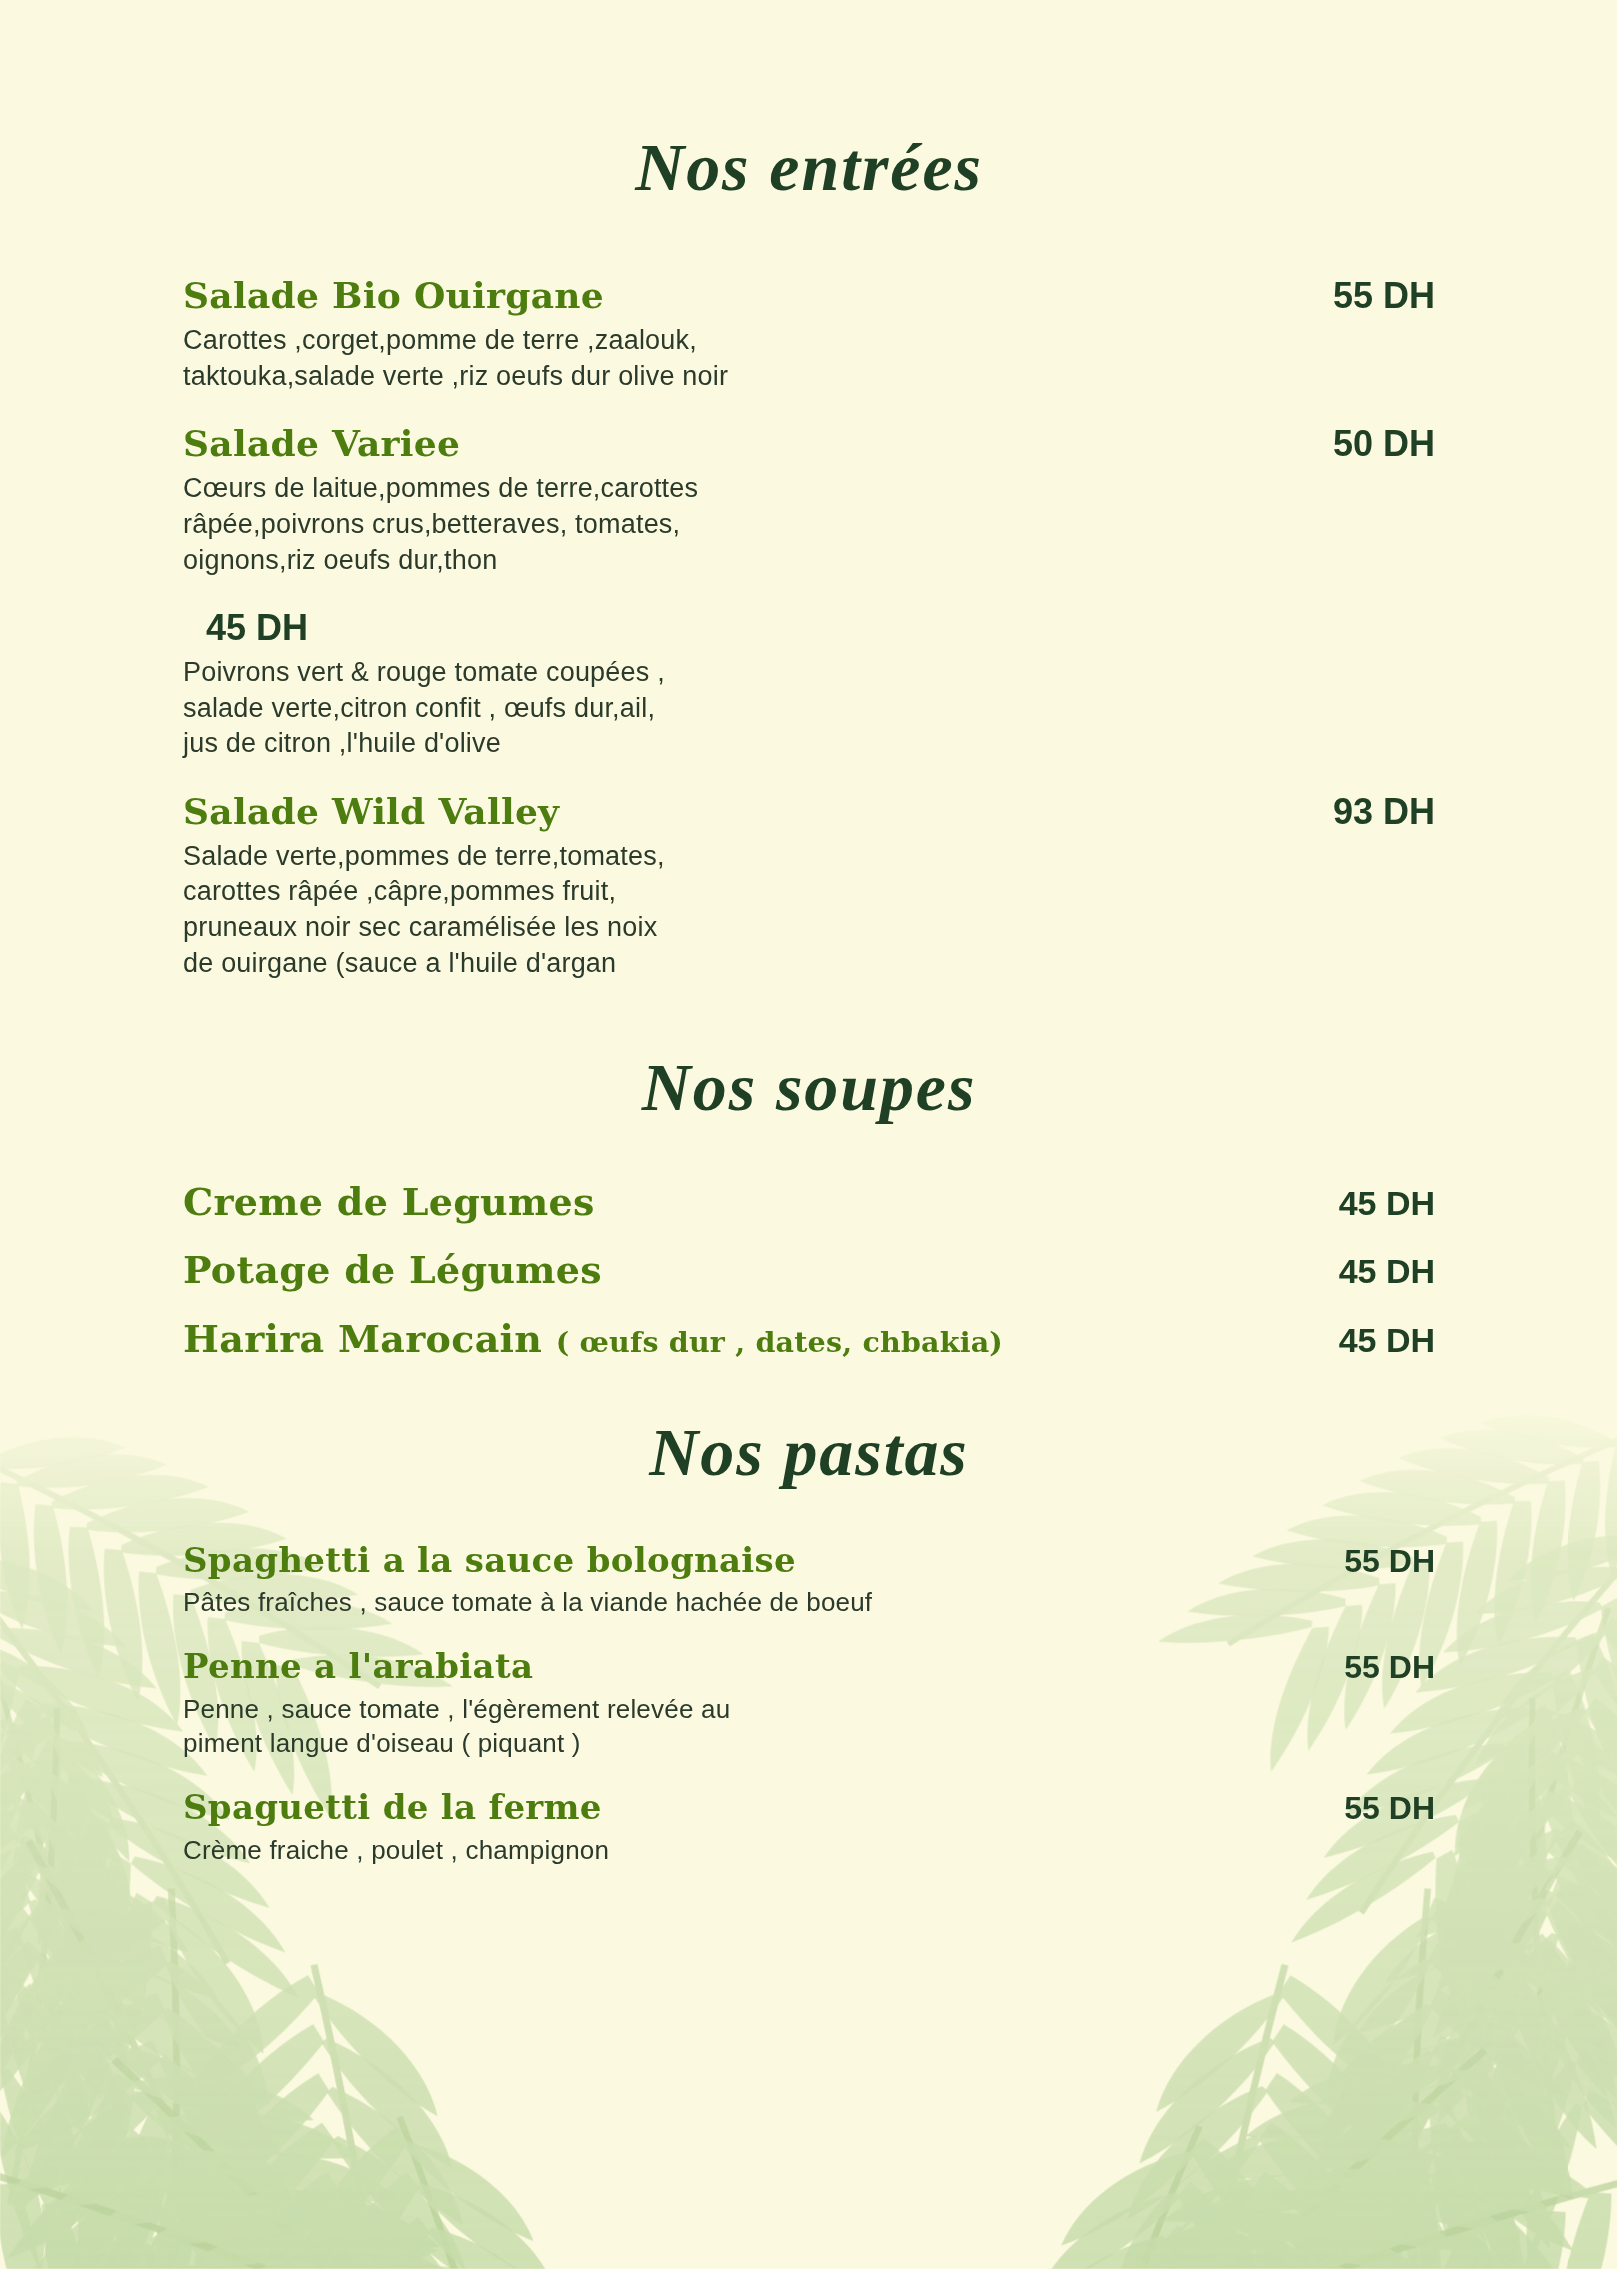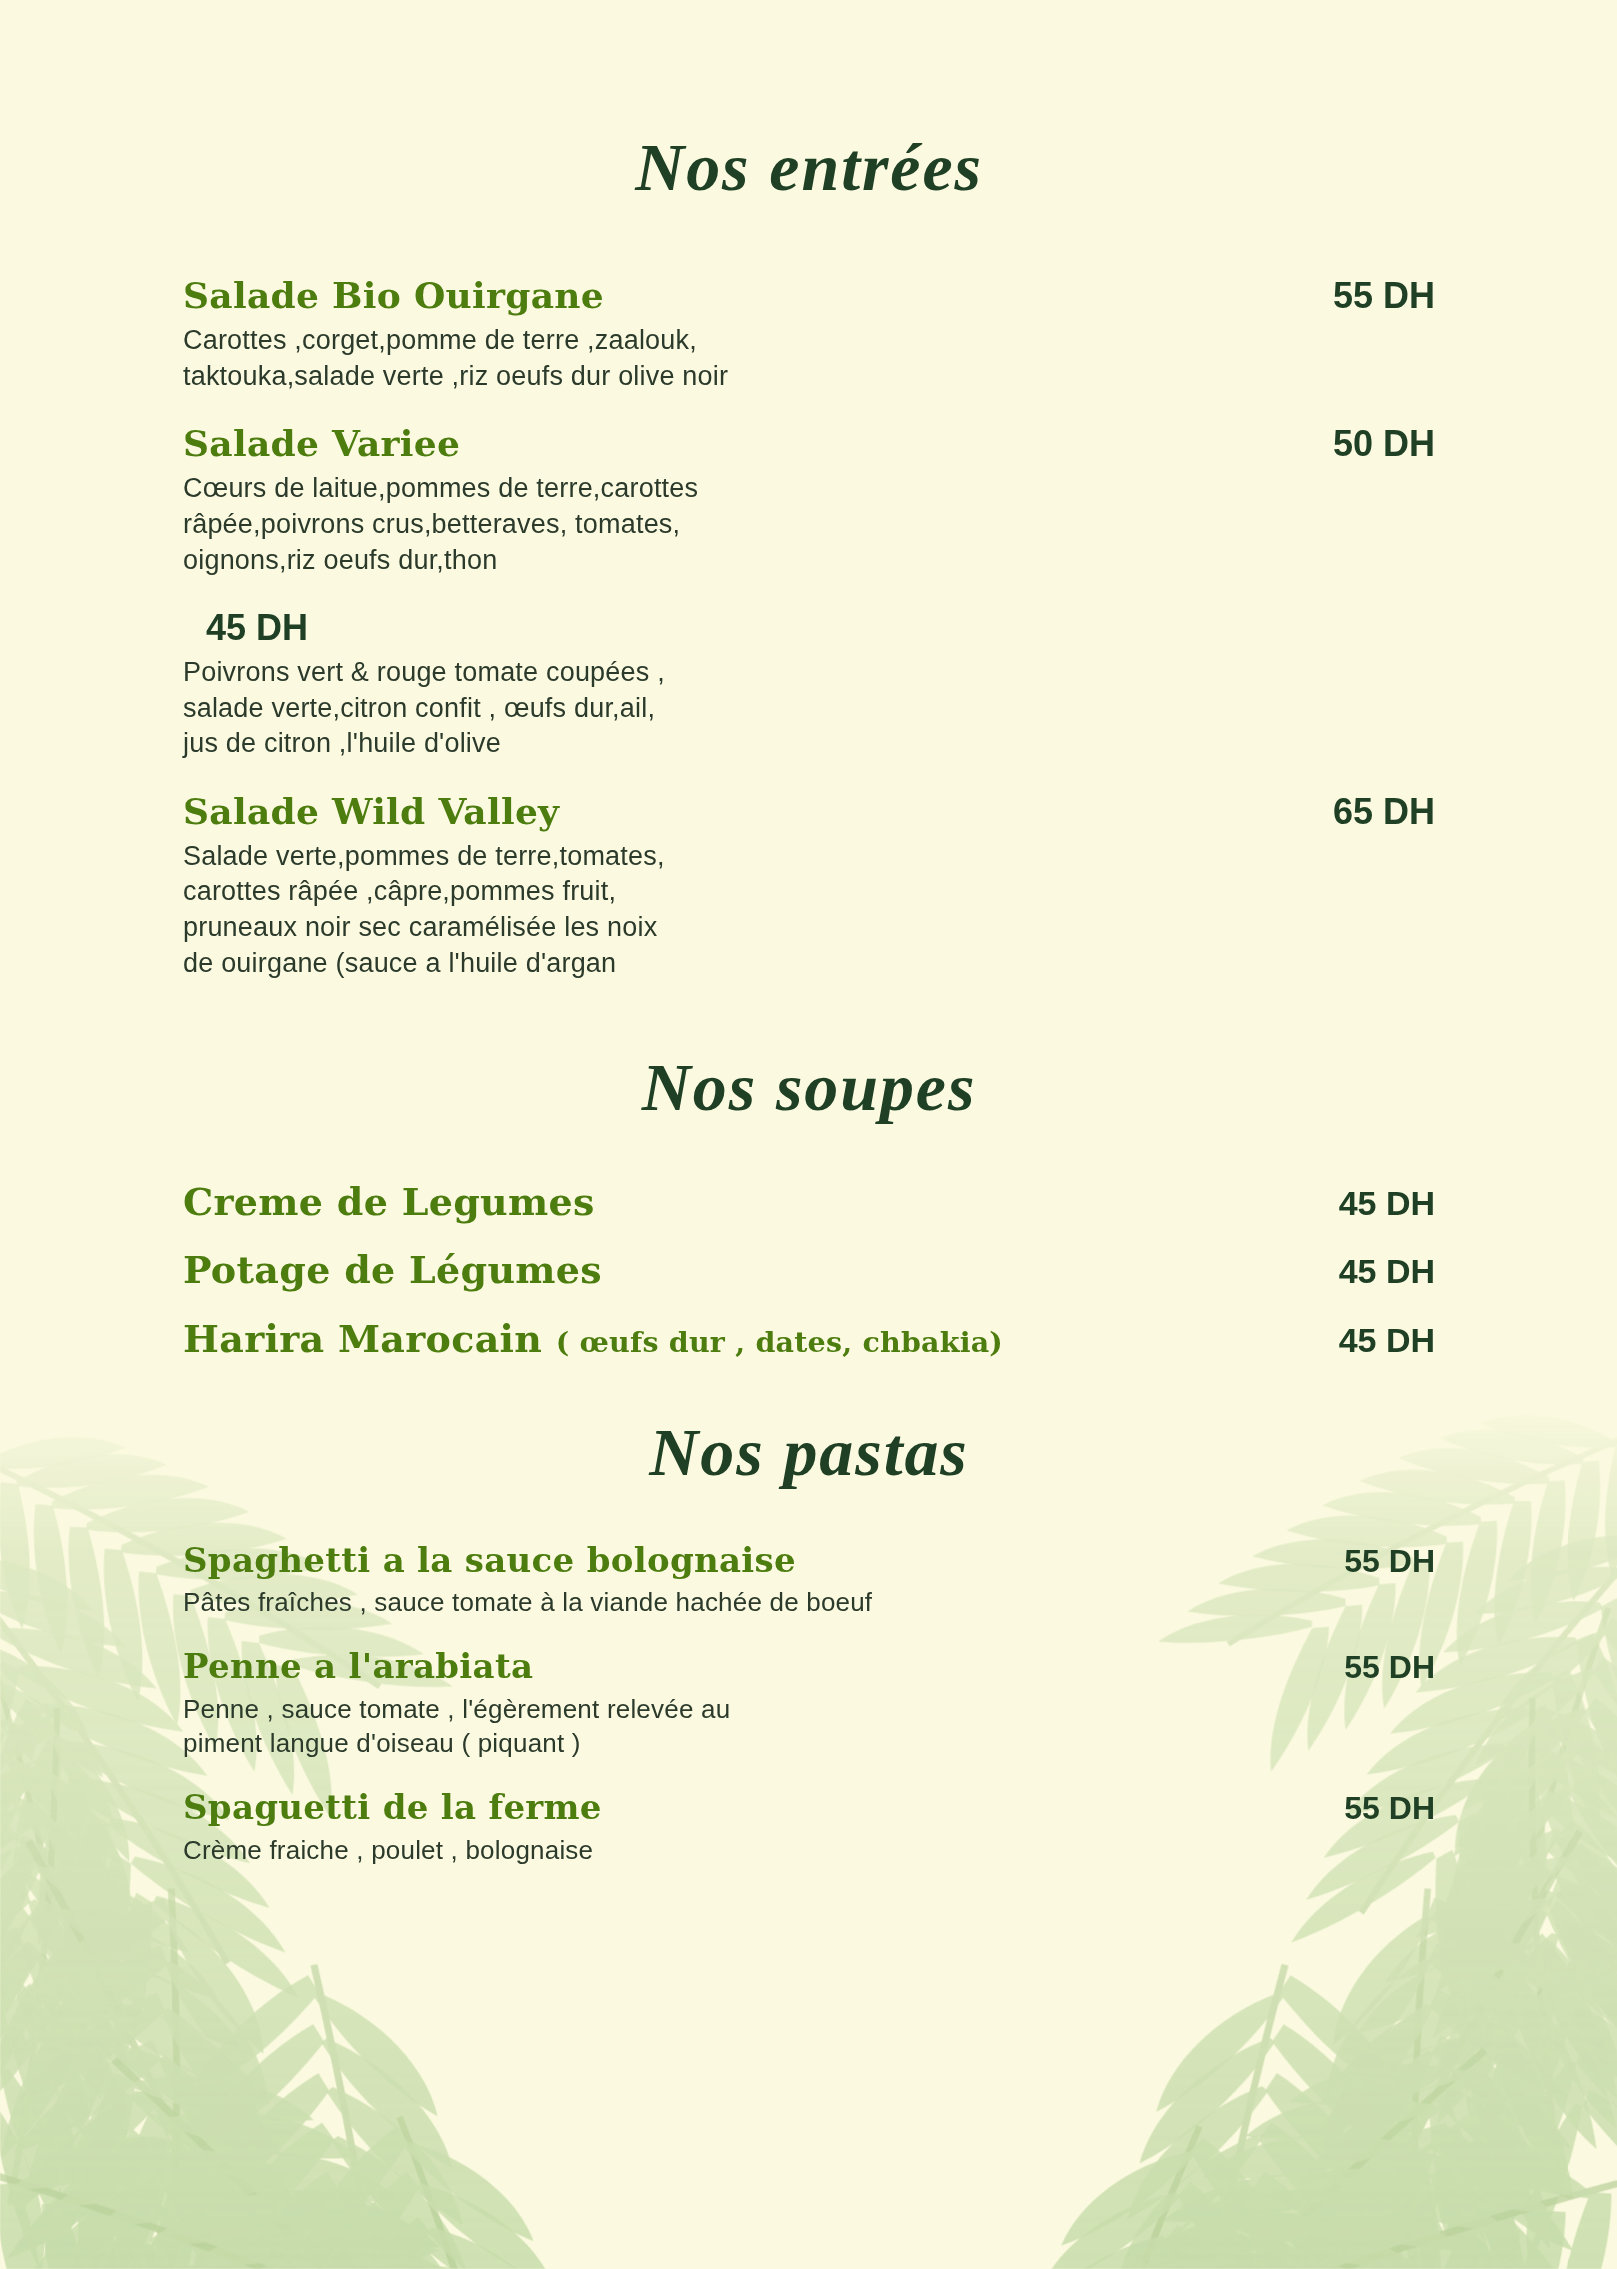--- a/index.html
+++ b/index.html
@@ -199,21 +199,21 @@
         <div class="item-price">45 DH</div>
       </div>
       <div class="item-desc">Poivrons vert &amp; rouge tomate coupées ,
 salade verte,citron confit , œufs dur,ail,
 jus de citron ,l'huile d'olive</div>
     </div>
 
     <div class="item">
       <div class="item-head">
         <div class="item-name">Salade Wild Valley</div>
-        <div class="item-price">65 DH</div>
+        <div class="item-price">93 DH</div>
       </div>
       <div class="item-desc">Salade verte,pommes de terre,tomates,
 carottes râpée ,câpre,pommes fruit,
 pruneaux noir sec caramélisée les noix
 de ouirgane (sauce a l'huile d'argan</div>
     </div>
 
   </div>
 
   <div class="section-title soupes">Nos soupes</div>
@@ -265,19 +265,19 @@
       </div>
       <div class="item-desc">Penne , sauce tomate , l'égèrement relevée au
 piment langue d'oiseau ( piquant )</div>
     </div>
 
     <div class="item">
       <div class="item-head">
         <div class="item-name">Spaguetti de la ferme</div>
         <div class="item-price">55 DH</div>
       </div>
-      <div class="item-desc">Crème fraiche , poulet , bolognaise</div>
+      <div class="item-desc">Crème fraiche , poulet , champignon</div>
     </div>
 
   </div>
 
 </div>
 
 
 </body></html>

